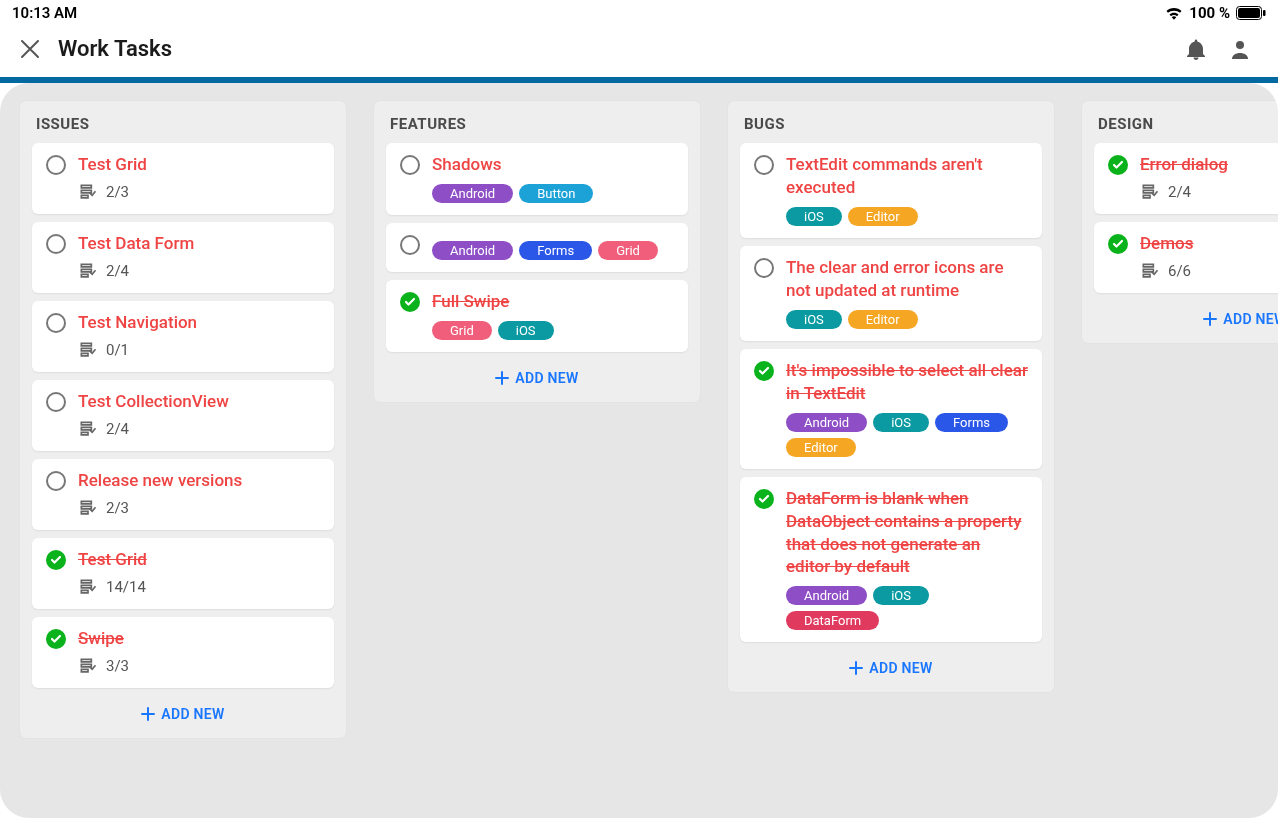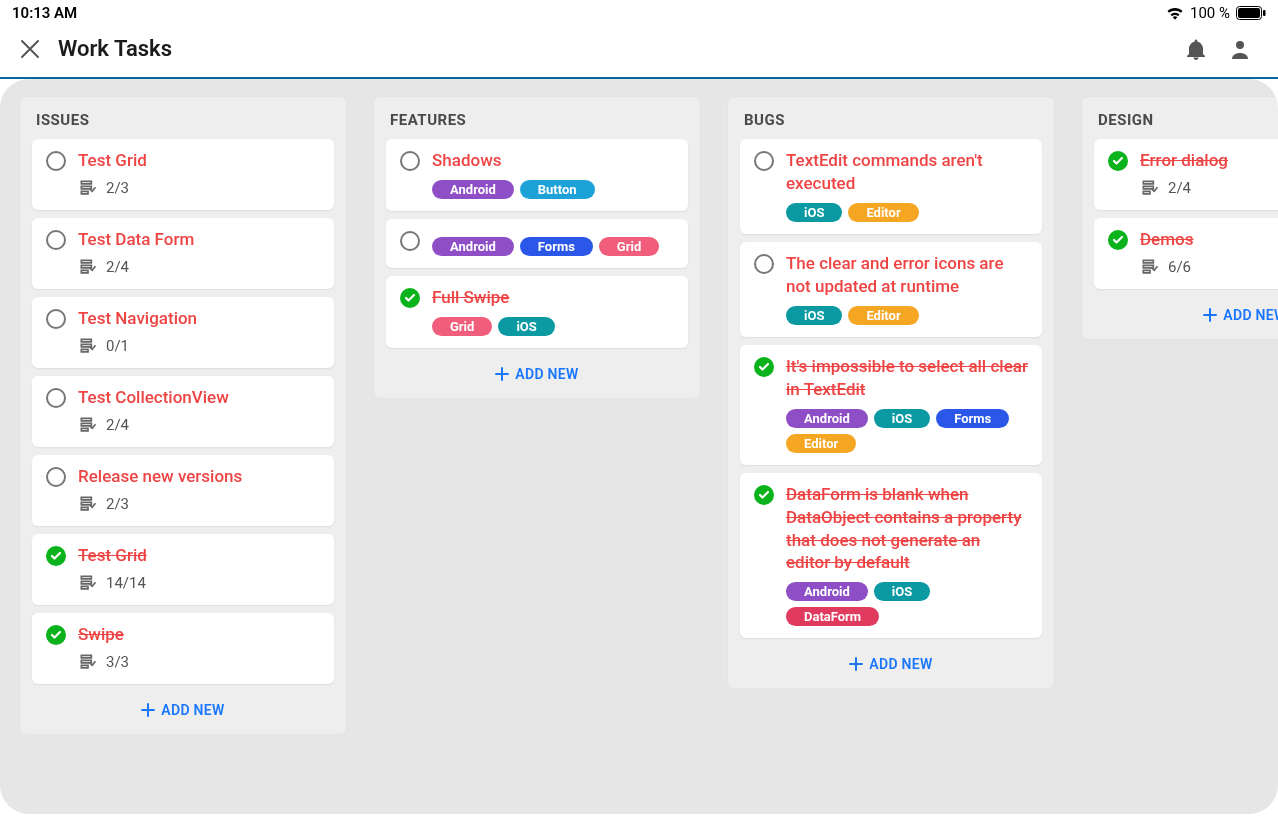--- a/index.html
+++ b/index.html
@@ -15,26 +15,26 @@
     align-items: center;
     justify-content: space-between;
     padding: 4px 12px 0 12px;
     font-size: 15px;
     font-weight: 600;
     color: #000;
     gap: 19px;
   }
   .status-right { display: flex; align-items: center; gap: 6px; }
   .wifi-icon svg, .battery-icon svg { display: block; }
-  .battery-pct { font-weight: 400; }
+  .battery-pct { font-weight: 700; }
   .header {
     display: flex;
     align-items: center;
     padding: 14px 20px 16px 20px;
-    border-bottom: 2px solid #0369a1;
+    border-bottom: 6px solid #0369a1;
   }
   .header-left { display: flex; align-items: center; gap: 18px; }
   .close-icon svg { display: block; }
   .page-title {
     font-size: 22px;
     font-weight: 600;
     color: #1b1b1b;
   }
   .header-right {
     margin-left: auto;
@@ -116,21 +116,21 @@
     display: flex;
     flex-wrap: wrap;
     gap: 6px;
     margin-top: 8px;
   }
   .tag {
     font-size: 13px;
     color: #fff;
     padding: 2px 18px;
     border-radius: 11px;
-    font-weight: 700;
+    font-weight: 400;
   }
   .add-new {
     display: flex;
     align-items: center;
     justify-content: center;
     gap: 6px;
     color: #1976ff;
     font-size: 14px;
     font-weight: 600;
     padding: 10px 0 4px 0;

